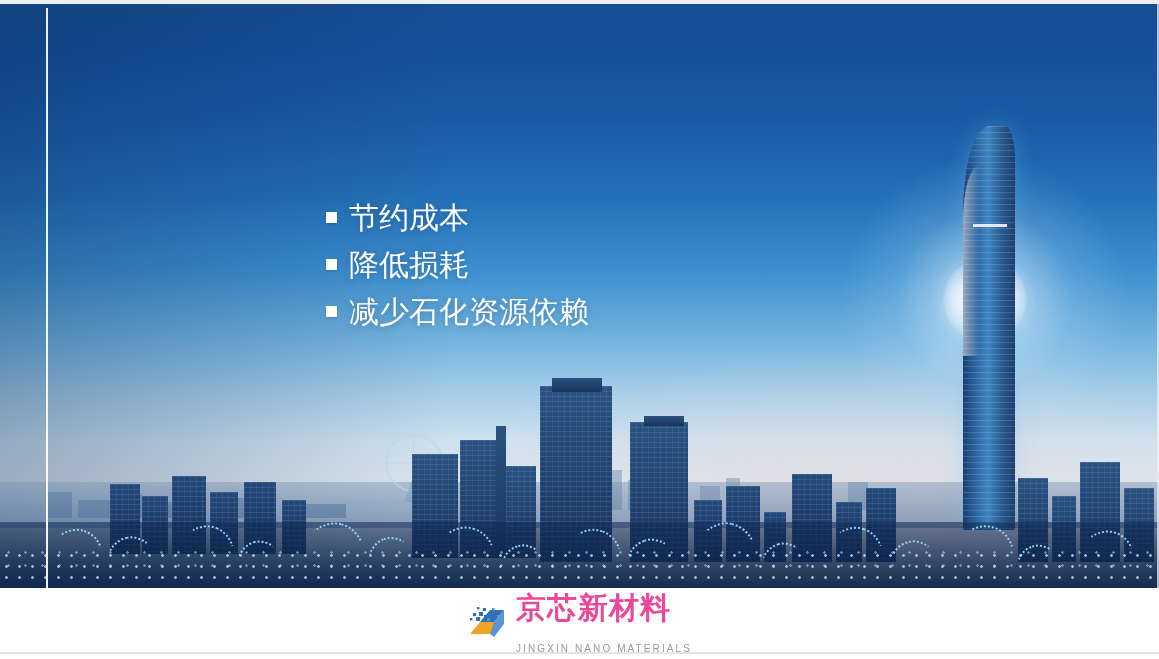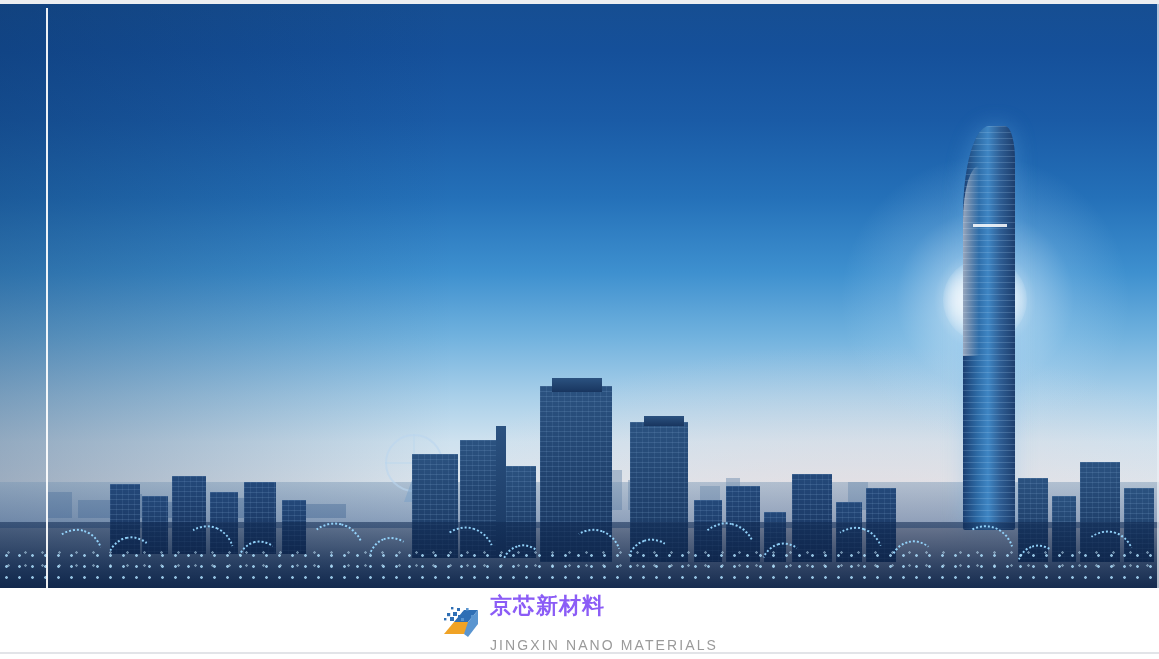--- a/index.html
+++ b/index.html
@@ -114,22 +114,22 @@
     box-shadow:0 1px 2px rgba(10,40,80,.25);}
   .bullet .txt{font-size:30px;line-height:1;color:#ffffff;font-weight:400;white-space:nowrap;
     text-shadow:0 1px 6px rgba(10,40,80,.30);}
 
   
   .footer{position:absolute;left:0;top:588px;width:1159px;height:71px;background:#ffffff;}
   .footer-inner{position:absolute;left:0;top:0;width:1159px;height:71px;
     display:flex;align-items:center;justify-content:center;gap:9px;}
   .logo-mark{width:40px;height:40px;flex:none;position:relative;}
   .logo-text{display:flex;flex-direction:column;justify-content:center;}
-  .logo-cn{font-size:22px;font-weight:700;color:#8b5cf6;letter-spacing:1px;line-height:1.05;}
-  .logo-en{font-size:14px;color:#9a9a9a;letter-spacing:2.1px;line-height:1.2;margin-top:20px;}
+  .logo-cn{font-size:30px;font-weight:700;color:#ec4899;letter-spacing:1px;line-height:1.05;}
+  .logo-en{font-size:10px;color:#9a9a9a;letter-spacing:2.1px;line-height:1.2;margin-top:20px;}
   .bottom-border{position:absolute;left:0;top:652px;width:1159px;height:2px;background:#e2e4e8;}
   .right-border{position:absolute;right:0;top:4px;width:2px;height:584px;background:rgba(235,239,244,.75);z-index:41;}
 </style>
 </head>
 <body>
 
 <div class="slide">
 
   <div class="top-strip"></div>
 
@@ -261,20 +261,34 @@
       <div class="arc" style="left:946px;width:64px;height:82px;transform:rotate(22deg);"></div>
       <div class="arc" style="left:1016px;width:48px;height:62px;transform:rotate(-18deg);"></div>
       <div class="arc" style="left:1072px;width:60px;height:76px;transform:rotate(15deg);"></div>
       <div class="dotrow2"></div>
       <div class="dotrow"></div>
     </div>
 
     <div class="vrule"></div>
 
 
+    <div class="bullets">
+      <div class="bullet">
+        <span class="sq"></span>
+        <span class="txt">节约成本</span>
+      </div>
+      <div class="bullet">
+        <span class="sq"></span>
+        <span class="txt">降低损耗</span>
+      </div>
+      <div class="bullet">
+        <span class="sq"></span>
+        <span class="txt">减少石化资源依赖</span>
+      </div>
+    </div>
   </div>
 
   <div class="right-border"></div>
 
   <div class="footer">
     <div class="footer-inner">
 
       <div class="logo-mark">
         <svg viewBox="0 0 40 40" width="40" height="40" aria-hidden="true">
           <polygon points="3,30 13,18 33,18 23,30" fill="#f0a326"></polygon>

